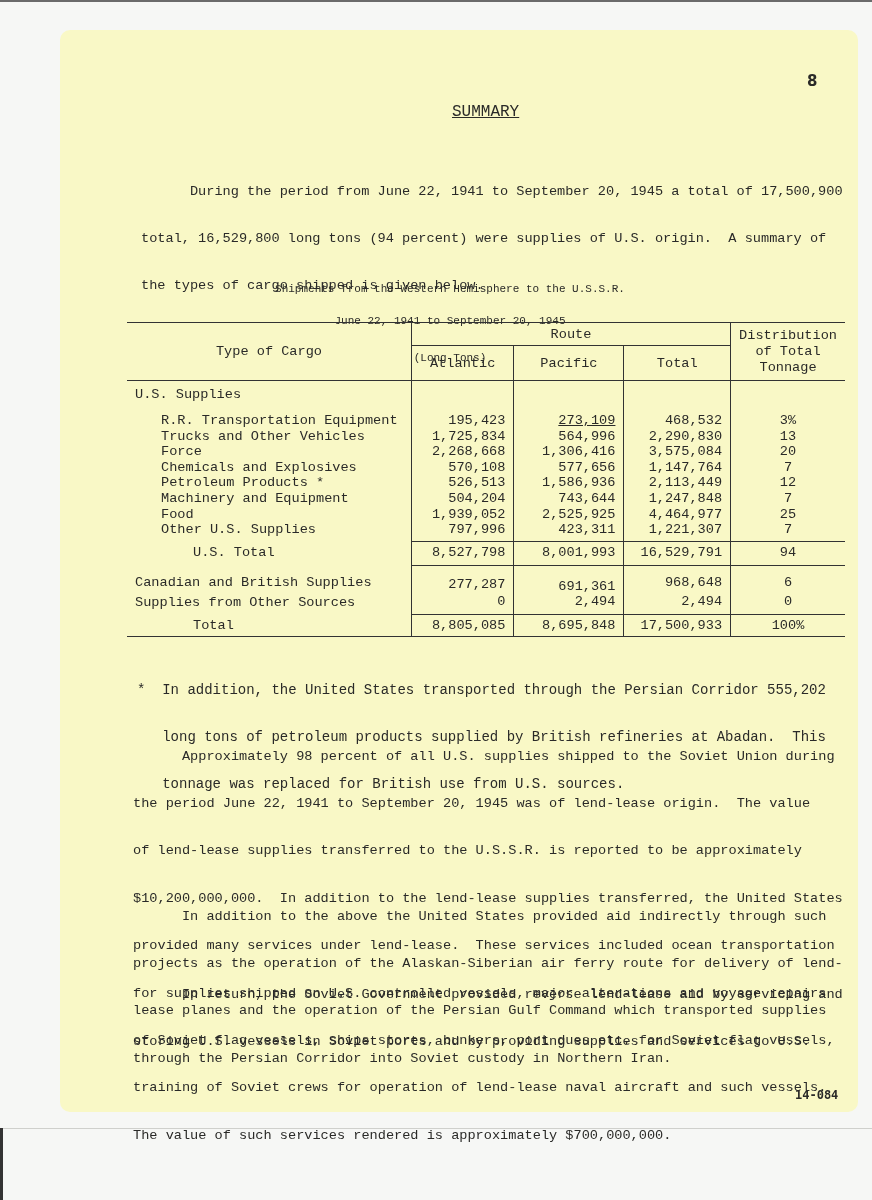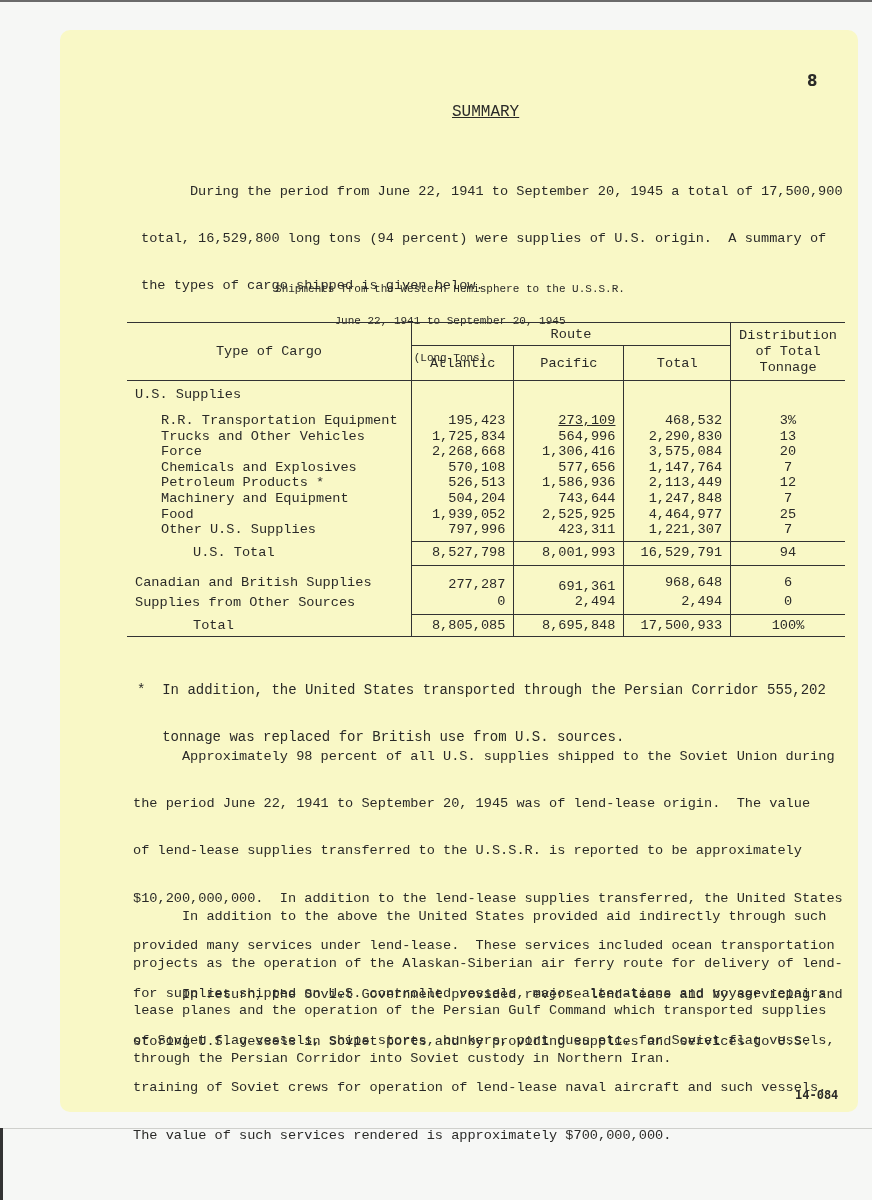--- a/index.html
+++ b/index.html
@@ -156,20 +156,21 @@
     <td class="num">8,805,085</td>
     <td class="num">8,695,848</td>
     <td class="num">17,500,933</td>
     <td class="pct">100%</td>
   </tr>
 </tbody>
   </table>
 
 <div class="footnote">
   <div>*  In addition, the United States transported through the Persian Corridor 555,202</div>
+  <div>   long tons of petroleum products supplied by British refineries at Abadan.  This</div>
   <div>   tonnage was replaced for British use from U.S. sources.</div>
 </div>
 
 <div class="para" style="left:133px; top:717px;">
   <div>      Approximately 98 percent of all U.S. supplies shipped to the Soviet Union during</div>
   <div>the period June 22, 1941 to September 20, 1945 was of lend-lease origin.  The value</div>
   <div>of lend-lease supplies transferred to the U.S.S.R. is reported to be approximately</div>
   <div>$10,200,000,000.  In addition to the lend-lease supplies transferred, the United States</div>
   <div>provided many services under lend-lease.  These services included ocean transportation</div>
   <div>for supplies shipped on U.S. controlled vessels, major alterations and voyage repairs</div>

